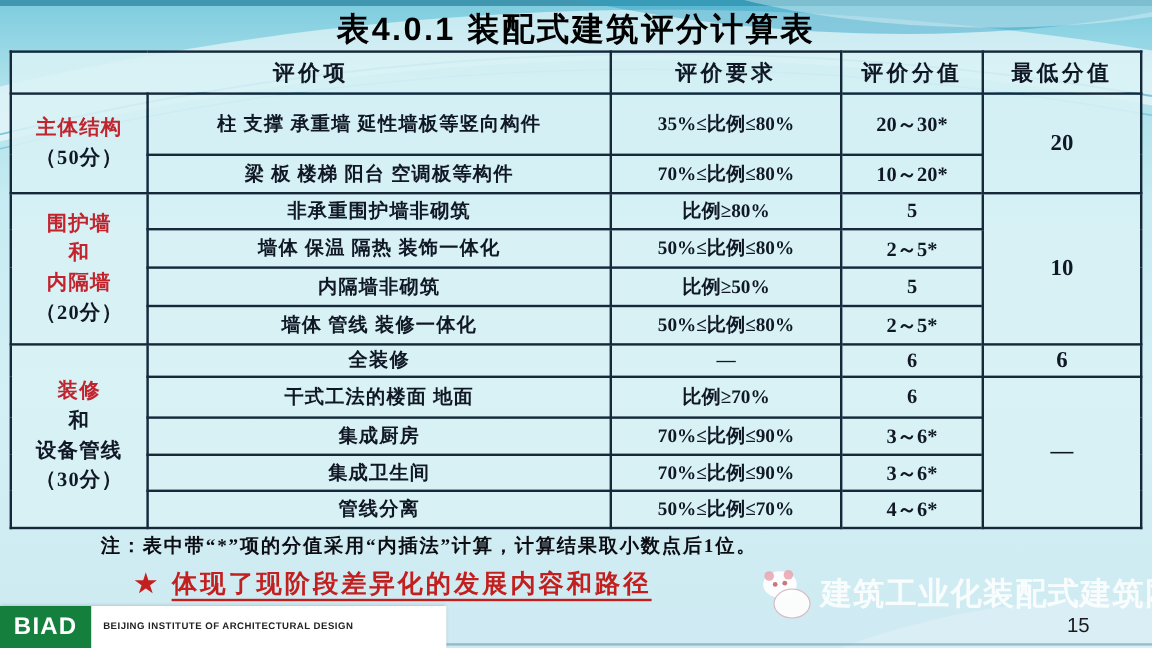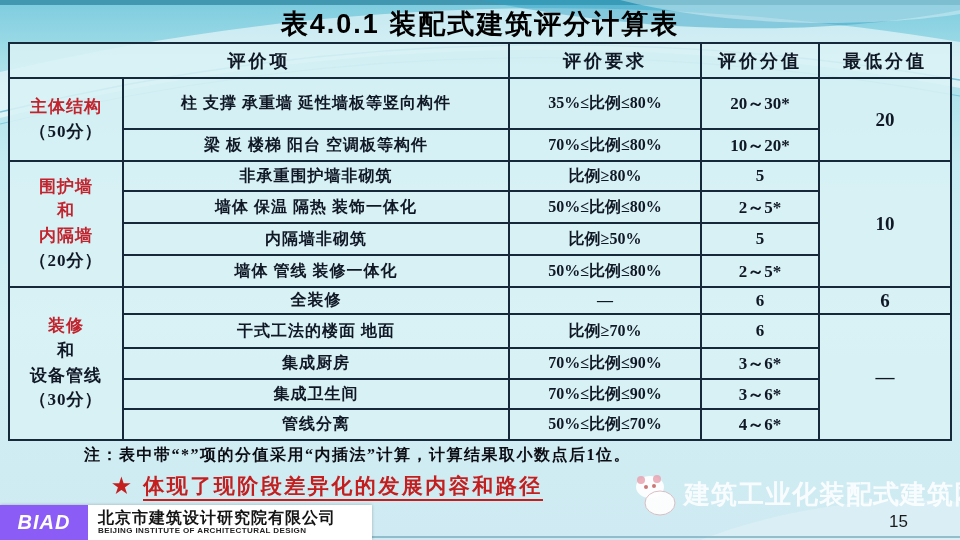--- a/index.html
+++ b/index.html
@@ -49,23 +49,23 @@
     position:absolute;left:684px;top:477px;font-size:26px;font-weight:bold;
     color:rgba(255,255,255,0.85);letter-spacing:1px;white-space:nowrap;
     font-family:"Liberation Sans","DejaVu Sans",sans-serif;
   }
   .mascot{position:absolute;left:630px;top:472px;width:52px;height:46px;}
   .footer{
     position:absolute;left:0;bottom:0;width:372px;height:35px;background:#ffffff;
     display:flex;align-items:center;box-shadow:0 0 3px rgba(0,0,0,0.25);
   }
   .biad-box{
-    width:88px;height:35px;background:#8b5cf6;color:#fff;display:flex;
+    width:76px;height:35px;background:#15803d;color:#fff;display:flex;
     align-items:center;justify-content:center;font-family:"Liberation Sans",sans-serif;
-    font-weight:bold;font-style:italic;font-size:20px;letter-spacing:1px;flex:0 0 auto;
+    font-weight:bold;font-size:20px;letter-spacing:1px;flex:0 0 auto;
   }
   .company{padding-left:10px;line-height:1.05;}
   .company .cn{font-size:16px;font-weight:bold;color:#141414;letter-spacing:1px;
     font-family:"Liberation Serif",serif;}
   .company .en{font-size:8px;font-weight:bold;color:#222;letter-spacing:0.4px;
     font-family:"Liberation Sans",sans-serif;}
   .pageno{
     position:absolute;right:52px;bottom:8px;font-size:17px;color:#1a1a1a;
     font-family:"Liberation Sans",sans-serif;
   }
@@ -196,20 +196,19 @@
     <circle cx="27" cy="7" r="4" fill="#e8a3b0" opacity="0.85"></circle>
     <circle cx="16" cy="15" r="2" fill="#c77"></circle>
     <circle cx="24" cy="14" r="2" fill="#c77"></circle>
     <ellipse cx="30" cy="31" rx="15" ry="12" fill="#ffffff" opacity="0.92" stroke="#d9b9be" stroke-width="1"></ellipse>
   </svg>
   <div class="watermark">建筑工业化装配式建筑网</div>
 
   <div class="footer">
     <div class="biad-box">BIAD</div>
     <div class="company">
-      <div class="cn">北京市建筑设计研究院有限公司</div>
       <div class="en">BEIJING INSTITUTE OF ARCHITECTURAL DESIGN</div>
     </div>
   </div>
 
   <div class="pageno">15</div>
 
 </div>
 
 </body></html>

